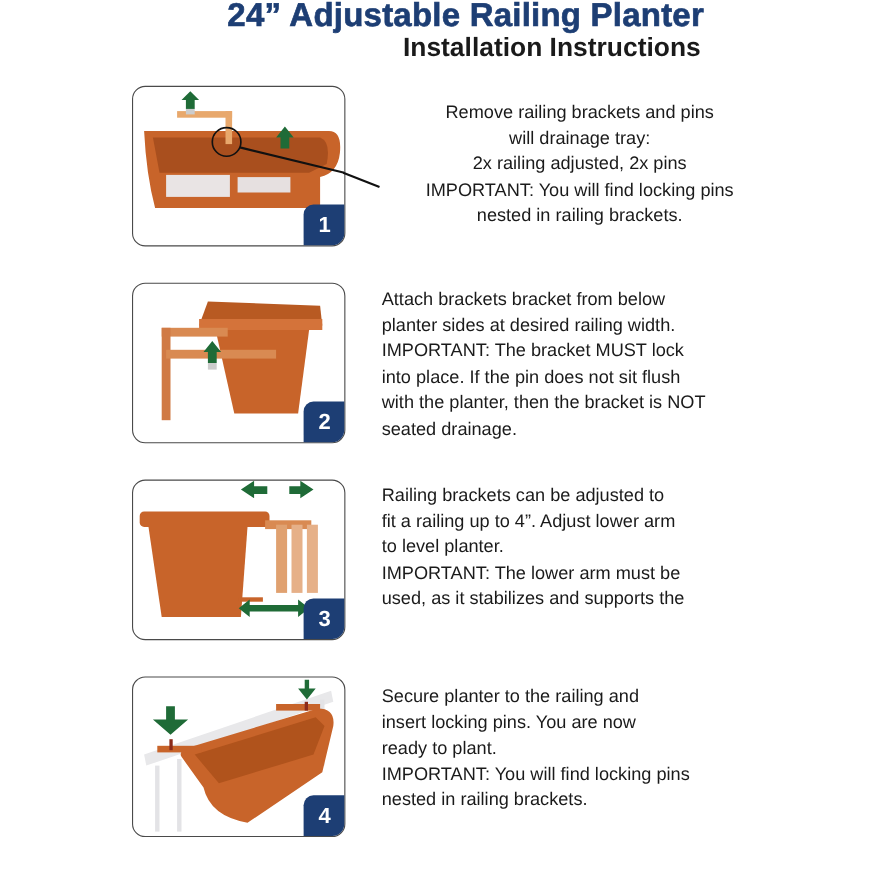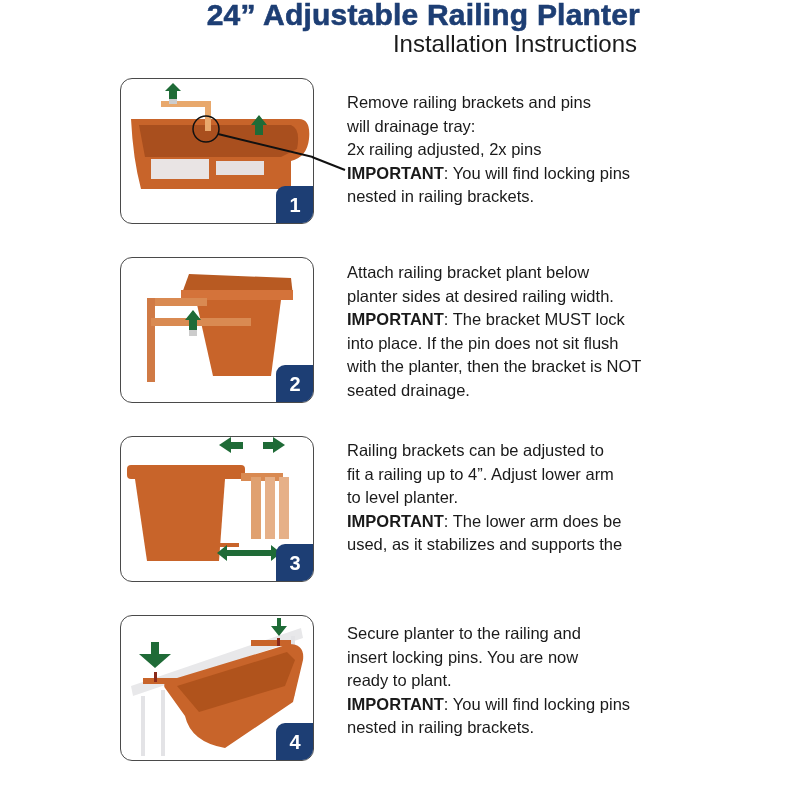--- a/index.html
+++ b/index.html
@@ -8,36 +8,36 @@
     font-family: "Liberation Sans", sans-serif;
   }
   .title {
     position: absolute; left: 0; width: 640px; top: -2px; text-align: right;
     font-family: "Liberation Sans", sans-serif; font-weight: 900;
     font-size: 30px; color: #1d3e74; letter-spacing: 0.2px;
     -webkit-text-stroke: 0.6px #1d3e74;
   }
   .subtitle {
     position: absolute; left: 0; width: 637px; top: 30px; text-align: right;
-    font-size: 24px; color: #1a1a1a;
+    font-size: 24px; color: #1a1a1a; font-weight: bold;
   }
   .panel {
     position: absolute; left: 120px; width: 192px; height: 144px;
     border: 1.5px solid #4a4a4a; border-radius: 12px; background: #fff; overflow: hidden;
   }
   .badge {
     position: absolute; right: -1px; bottom: -1px; width: 38px; height: 38px;
     background: #1d3e74; border-radius: 9px 0 11px 0;
     color: #fff; font-weight: bold; font-size: 20px; text-align: center; line-height: 38px;
   }
   .steptext {
     position: absolute; left: 347px; width: 360px; font-size: 16.5px; line-height: 23.5px; color: #1a1a1a;
   }
   .steptext .line { display: block; white-space: nowrap; }
-  .steptext b { font-weight: bold; }
+  .steptext b { font-weight: normal; }
   svg { position: absolute; left: 0; top: 0; }
   .callout { position: absolute; left: 0; top: 0; }
 </style>
 </head>
 <body>
 
 <div class="title">24” Adjustable Railing Planter</div>
 <div class="subtitle">Installation Instructions</div>
 
 <div class="panel" style="top:78px;">
@@ -52,21 +52,21 @@
     <line x1="97" y1="55" x2="192" y2="78" stroke="#111" stroke-width="2"></line>
     <path d="M52 4 L60 12 L56 12 L56 20 L48 20 L48 12 L44 12 Z" fill="#1f6b37"></path>
     <rect x="48" y="20" width="8" height="5" fill="#ccc"></rect>
     <path d="M138 36 L146 46 L142 46 L142 56 L134 56 L134 46 L130 46 Z" fill="#1f6b37"></path>
   </svg>
   <div class="badge">1</div>
 </div>
 <svg class="callout" width="800" height="800" style="pointer-events:none">
   <line x1="312" y1="157" x2="345" y2="170" stroke="#111" stroke-width="2"></line>
 </svg>
-<div class="steptext" style="top:91px;">
+<div class="steptext" style="top:91px;text-align:center;">
   <span class="line">Remove railing brackets and pins</span>
   <span class="line">will drainage tray:</span>
   <span class="line">2x railing adjusted, 2x pins</span>
   <span class="line"><b>IMPORTANT</b><span>: You will find locking pins</span></span>
   <span class="line">nested in railing brackets.</span>
 </div>
 
 <div class="panel" style="top:257px;">
   <svg width="192" height="144" viewBox="0 0 192 144">
     <path d="M68 16 L170 20 L172 38 L60 38 Z" fill="#b85a22"></path>
@@ -74,21 +74,21 @@
     <path d="M75 42 L160 42 L150 118 L92 118 Z" fill="#c8642a"></path>
     <rect x="26" y="40" width="60" height="8" fill="#d98a52"></rect>
     <rect x="26" y="40" width="8" height="84" fill="#d07a45"></rect>
     <rect x="30" y="60" width="100" height="8" fill="#d98a52"></rect>
     <path d="M72 52 L80 62 L76 62 L76 72 L68 72 L68 62 L64 62 Z" fill="#1f6b37"></path>
     <rect x="68" y="72" width="8" height="6" fill="#ccc"></rect>
   </svg>
   <div class="badge">2</div>
 </div>
 <div class="steptext" style="top:261px;">
-  <span class="line">Attach railing bracket plant below</span>
+  <span class="line">Attach brackets bracket from below</span>
   <span class="line">planter sides at desired railing width.</span>
   <span class="line"><b>IMPORTANT</b><span>: The bracket MUST lock</span></span>
   <span class="line">into place. If the pin does not sit flush</span>
   <span class="line">with the planter, then the bracket is NOT</span>
   <span class="line">seated drainage.</span>
 </div>
 
 <div class="panel" style="top:436px;">
   <svg width="192" height="144" viewBox="0 0 192 144">
     <rect x="6" y="28" width="118" height="14" rx="4" fill="#c8642a"></rect>
@@ -101,21 +101,21 @@
     <path d="M98 8 L110 0 L110 5 L122 5 L122 12 L110 12 L110 16 Z" fill="#1f6b37"></path>
     <path d="M164 8 L152 0 L152 5 L142 5 L142 12 L152 12 L152 16 Z" fill="#1f6b37"></path>
     <path d="M96 116 L106 108 L106 113 L150 113 L150 108 L160 116 L150 124 L150 119 L106 119 L106 124 Z" fill="#1f6b37"></path>
   </svg>
   <div class="badge">3</div>
 </div>
 <div class="steptext" style="top:439px;">
   <span class="line">Railing brackets can be adjusted to</span>
   <span class="line">fit a railing up to 4”. Adjust lower arm</span>
   <span class="line">to level planter.</span>
-  <span class="line"><b>IMPORTANT</b><span>: The lower arm does be</span></span>
+  <span class="line"><b>IMPORTANT</b><span>: The lower arm must be</span></span>
   <span class="line">used, as it stabilizes and supports the</span>
 </div>
 
 <div class="panel" style="top:615px;">
   <svg width="192" height="144" viewBox="0 0 192 144">
     <path d="M10 70 L180 12 L182 22 L12 80 Z" fill="#e8e8ea"></path>
     <rect x="20" y="80" width="4" height="60" fill="#e3e3e6"></rect>
     <rect x="40" y="74" width="4" height="66" fill="#e3e3e6"></rect>
     <rect x="170" y="20" width="4" height="60" fill="#e3e3e6"></rect>
     <path d="M44 72 Q40 66 56 62 L168 28 Q184 28 182 44 L172 86 L104 132 Q70 126 64 100 Z" fill="#c8642a"></path>

